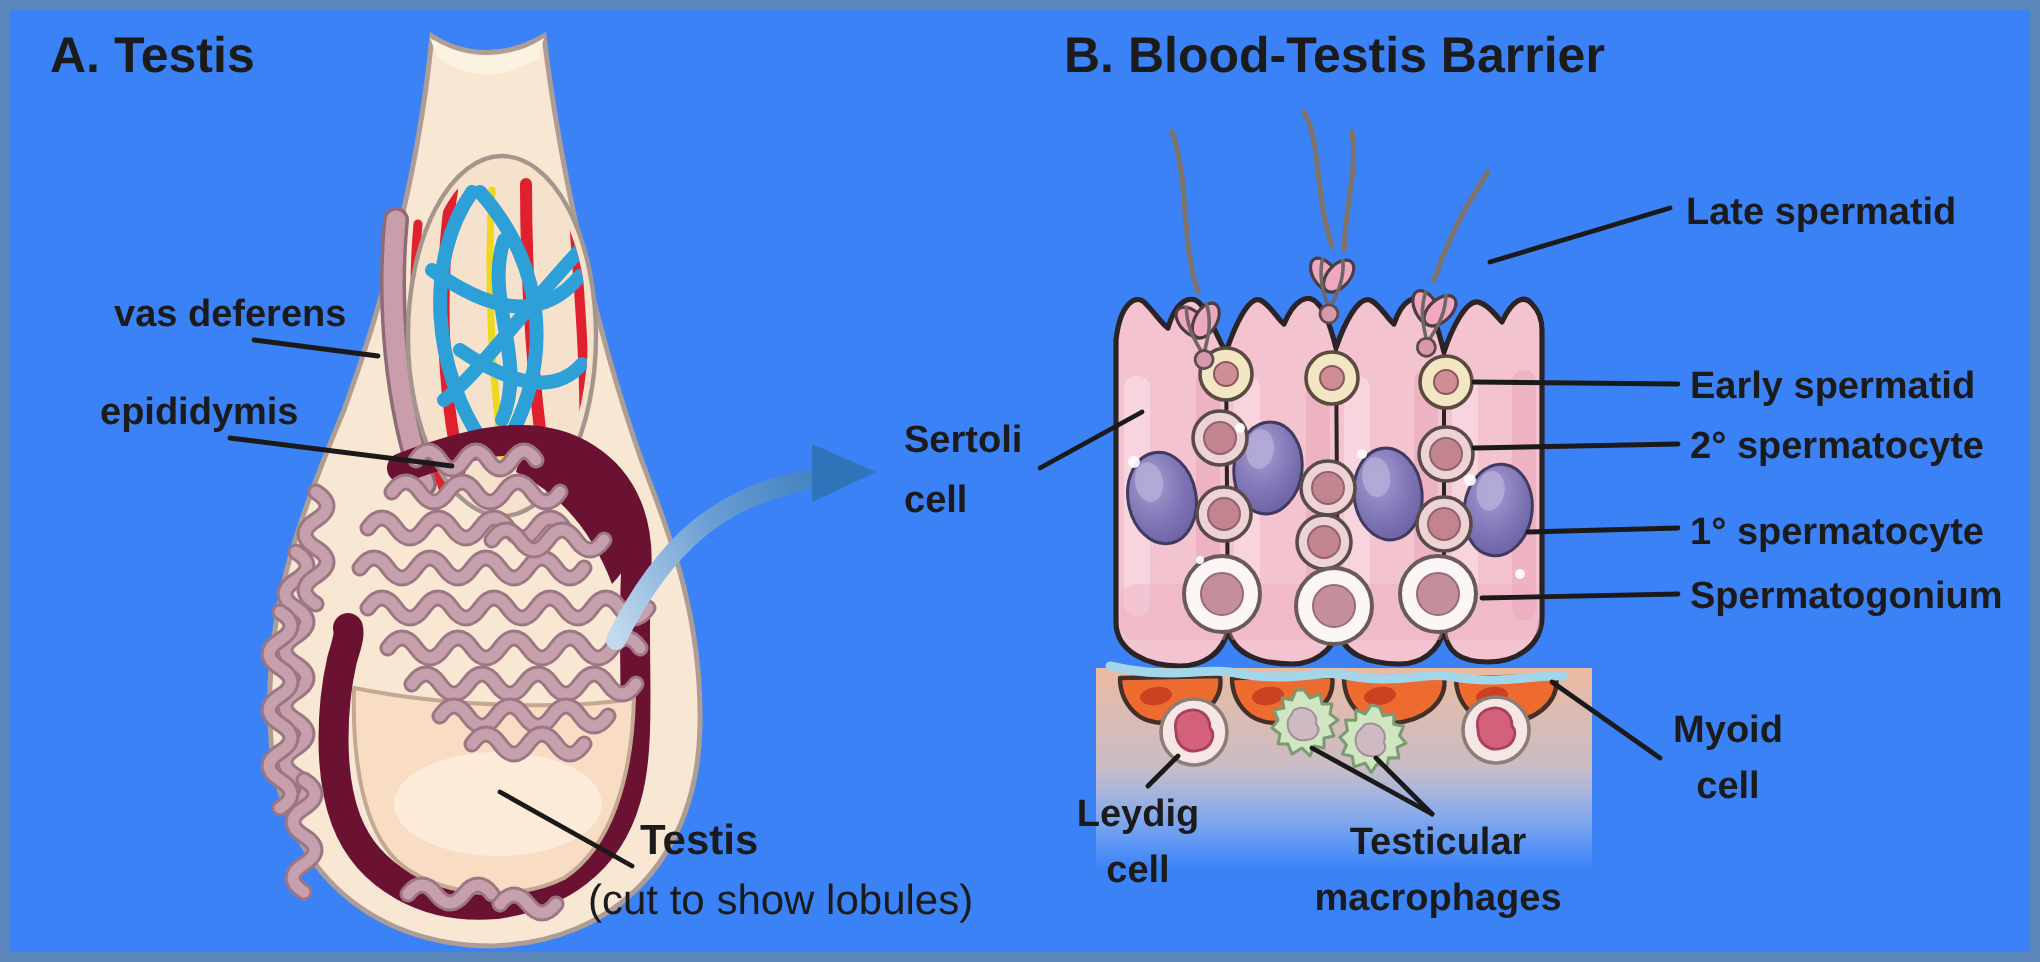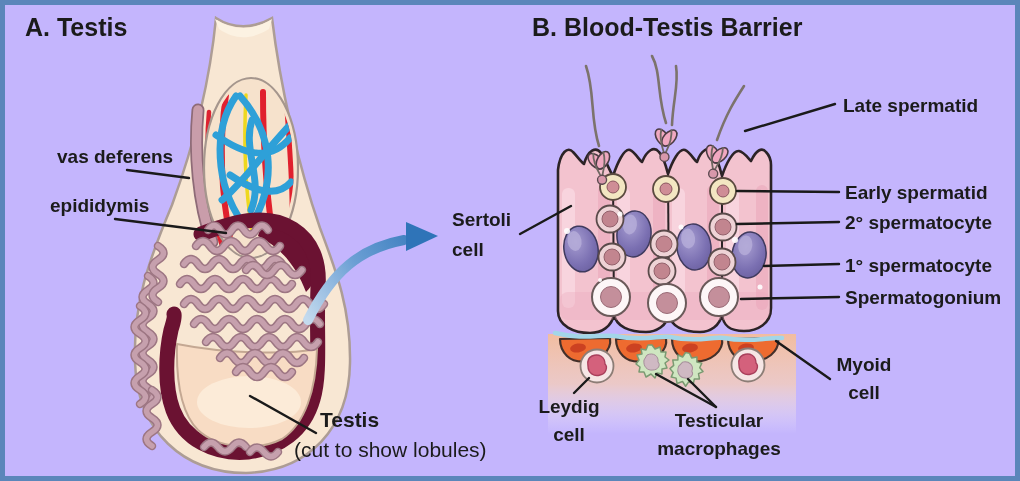--- a/index.html
+++ b/index.html
@@ -1,18 +1,18 @@
 <!DOCTYPE html>
 <html><head>
 <meta charset="utf-8">
 <style>
   html,body{margin:0;padding:0;background:#ffffff;}
   .frame{
     width:1020px;height:481px;box-sizing:border-box;
-    border:5px solid #5b86ba;background:#c4b5fd;position:relative;overflow:hidden;
+    border:5px solid #5b86ba;background:#3b82f6;position:relative;overflow:hidden;
   }
   svg{display:block;}
   text{font-family:"Liberation Sans","DejaVu Sans",sans-serif;fill:#1b1b1b;}
   .t-title{font-size:25px;font-weight:700;}
   .t-label{font-size:19px;font-weight:700;}
   .t-label-b{font-size:21px;font-weight:700;}
   .t-label-r{font-size:21px;font-weight:400;}
   .mid{text-anchor:middle;}
   .ptr{stroke:#1a1a1a;stroke-width:2.4;stroke-linecap:round;fill:none;}
   .sqd{stroke:#9d7683;stroke-width:8.5;fill:none;stroke-linecap:round;stroke-linejoin:round;}

